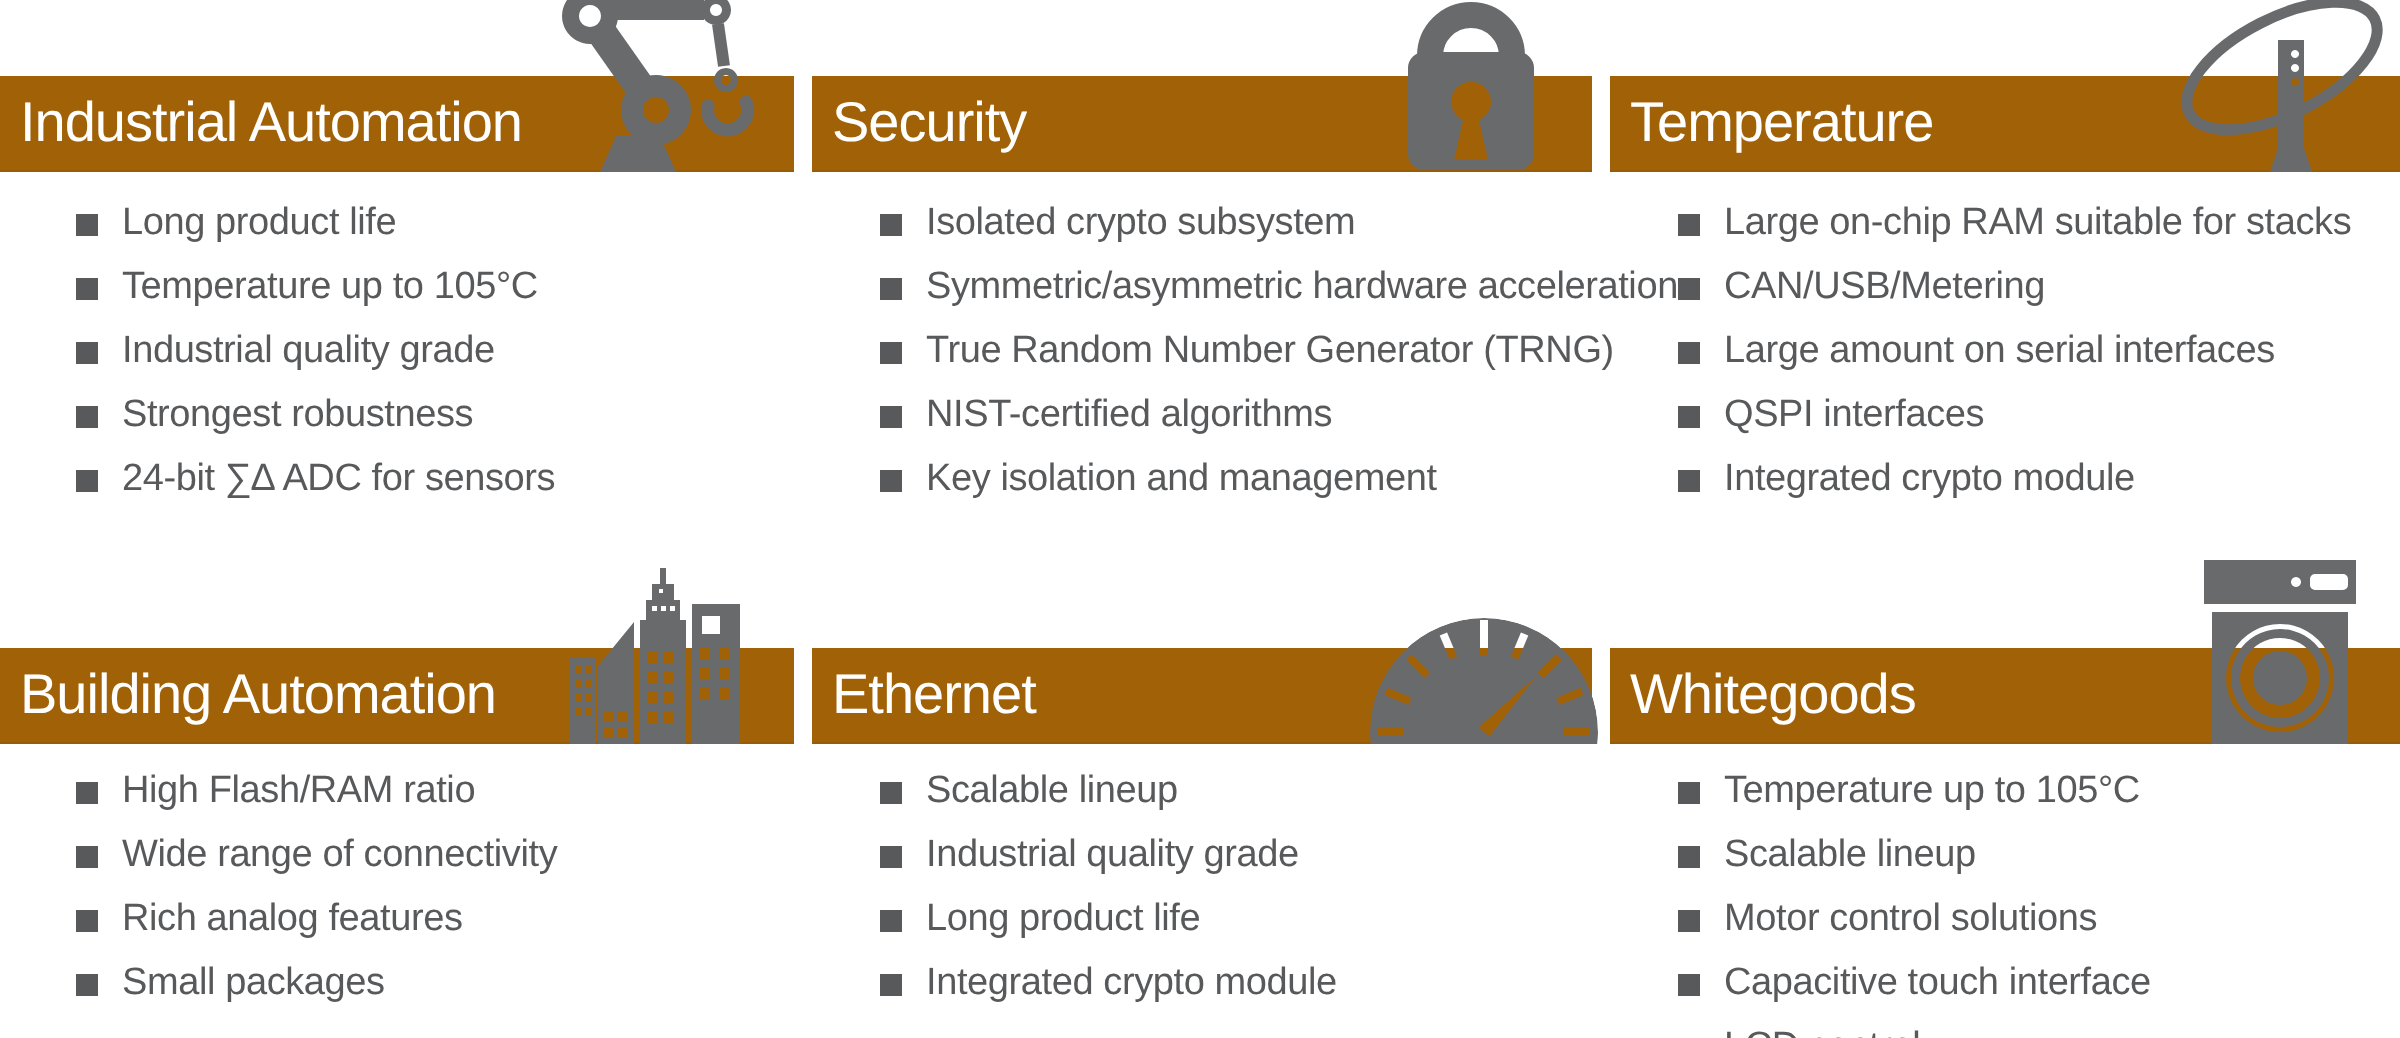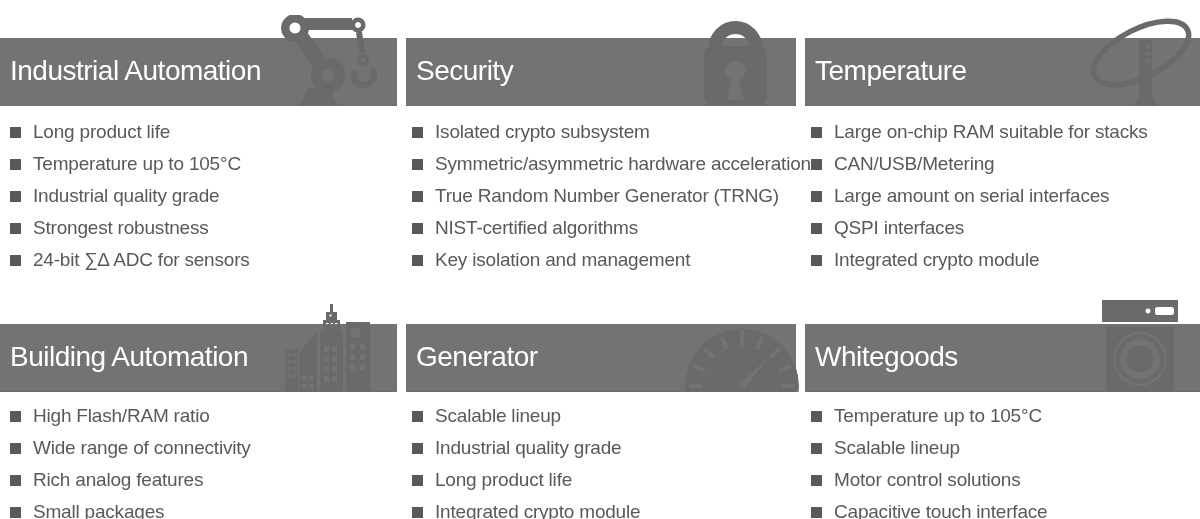--- a/index.html
+++ b/index.html
@@ -9,32 +9,32 @@
     font-family:"Liberation Sans", sans-serif; overflow:hidden;
   }
   .grid {
     display:grid;
     grid-template-columns:397px 390px 395px;
     grid-template-rows:260px 259px;
     column-gap:9px;
   }
   .panel { position:relative; }
   .bar {
-    position:relative; height:68px; background:#737373;
+    position:relative; height:48px; background:#a16207;
     box-shadow: inset 0 -1px 0 rgba(0,0,0,0.06);
   }
   .row1 .bar { margin-top:38px; }
   .row2 .bar { margin-top:64px; }
   .title {
     position:absolute; left:10px; top:50%; transform:translateY(-52%);
     font-size:28px; letter-spacing:-0.5px; color:#ffffff; white-space:nowrap;
   }
   .icon { position:absolute; bottom:0; line-height:0; }
   .icon svg { display:block; }
-  ul.features { list-style:none; }
+  ul.features { list-style:none;padding-left:28px; }
   .row1 ul.features { margin-top:10px; }
   .row2 ul.features { margin-top:8px; }
   ul.features li {
     position:relative; height:32px; display:flex; align-items:center;
     padding-left:33px; font-size:19px; letter-spacing:-0.2px; color:#58595b;
     white-space:nowrap;
   }
   .sq {
     position:absolute; left:10px; top:50%; margin-top:-5.5px;
     width:11px; height:11px; background:#58595b;
@@ -206,21 +206,21 @@
           </li>
         <li>
             <span class="sq"></span>
             <span>Small packages</span>
           </li>
       </ul>
     </div>
 
     <div class="panel row2 p5">
       <div class="bar">
-        <span class="title">Generator</span>
+        <span class="title">Ethernet</span>
         <span class="icon" style="right:-3px;">
           <svg width="114" height="70" viewBox="0 0 114 70">
             <mask id="gaugem" maskUnits="userSpaceOnUse" x="0" y="0" width="114" height="70">
               <circle cx="57" cy="64" r="57" fill="#ffffff"></circle>
               <g stroke="#000000" stroke-width="4">
                 <line x1="17" y1="64" x2="4" y2="64"></line>
                 <line x1="20.0" y1="48.7" x2="8.0" y2="43.7"></line>
                 <line x1="28.7" y1="35.7" x2="19.5" y2="26.5"></line>
                 <line x1="41.7" y1="27.0" x2="36.7" y2="15.0"></line>
                 <line x1="57" y1="26" x2="57" y2="8"></line>

